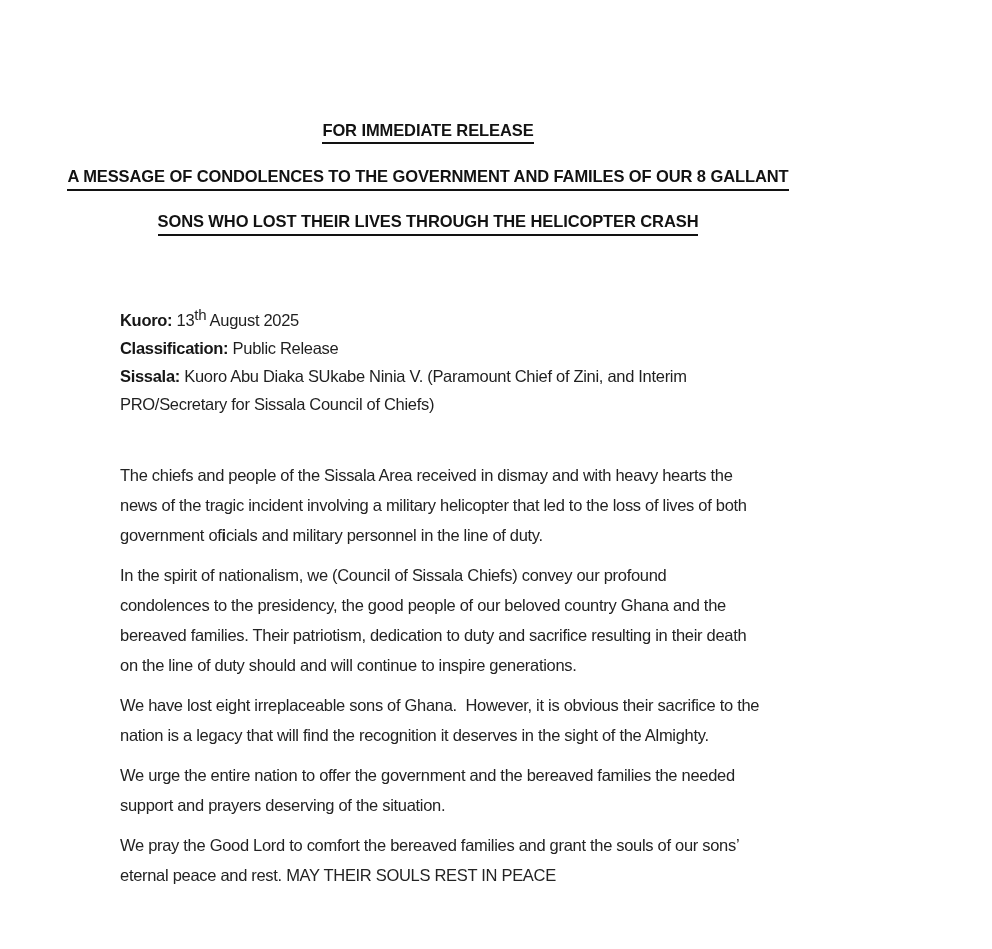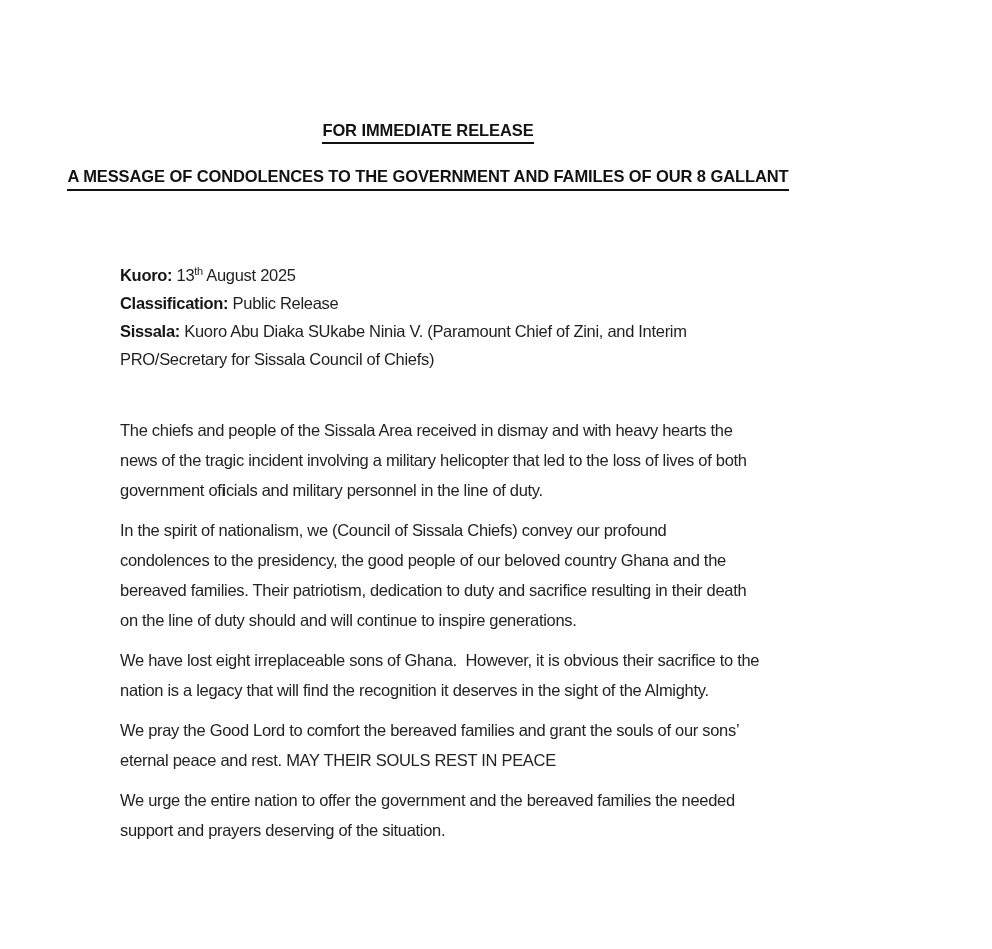--- a/index.html
+++ b/index.html
@@ -63,21 +63,21 @@
     line-height: 28px;
     letter-spacing: -0.3px;
     white-space: pre-wrap;
     color: #1f1f1f;
   }
   .b {
     font-weight: 700;
     color: #161616;
   }
   sup.ordinal {
-    font-size: 11px;
+    font-size: 15px;
     line-height: 0;
     vertical-align: 6px;
   }
   .bodytext p {
     margin: 0 0 10px 0;
     font-size: 16.5px;
     line-height: 30px;
     letter-spacing: -0.3px;
     white-space: pre-wrap;
     color: #232323;
@@ -89,39 +89,40 @@
 </head>
 <body>
 
 <div class="page">
 
   <div class="heading-block">
     <h1 class="release"><span class="uline">FOR IMMEDIATE RELEASE</span></h1>
 
     <h2 class="doc-title">
       <span class="uline hline">A MESSAGE OF CONDOLENCES TO THE GOVERNMENT AND FAMILES OF OUR 8 GALLANT</span><br>
+      <span class="uline hline">SONS WHO LOST THEIR LIVES THROUGH THE HELICOPTER CRASH</span>
     </h2>
   </div>
 
   <div class="content">
 
     <div class="meta">
       <p class="meta-line"><span class="b">Kuoro:</span><span> 13</span><sup class="ordinal">th</sup><span> August 2025</span></p>
 
       <p class="meta-line"><span class="b">Classification:</span><span> Public Release</span></p>
 
       <p class="meta-line"><span class="b">Sissala:</span><span> Kuoro Abu Diaka SUkabe Ninia V. (Paramount Chief of Zini, and Interim PRO/Secretary for Sissala Council of Chiefs)</span></p>
     </div>
 
     <div class="bodytext">
       <p><span>The chiefs and people of the Sissala Area received in dismay and with heavy hearts the news of the tragic incident involving a military helicopter that led to the loss of lives of both government of</span><span class="bold-i">i</span><span>cials and military personnel in the line of duty.</span></p>
 
       <p>In the spirit of nationalism, we (Council of Sissala Chiefs) convey our profound condolences to the presidency, the good people of our beloved country Ghana and the bereaved families. Their patriotism, dedication to duty and sacrifice resulting in their death on the line of duty should and will continue to inspire generations.</p>
 
       <p>We have lost eight irreplaceable sons of Ghana.  However, it is obvious their sacrifice to the nation is a legacy that will find the recognition it deserves in the sight of the Almighty.</p>
 
+      <p>We urge the entire nation to offer the government and the bereaved families the needed support and prayers deserving of the situation.</p>
+
       <p>We pray the Good Lord to comfort the bereaved families and grant the souls of our sons’ eternal peace and rest. MAY THEIR SOULS REST IN PEACE</p>
-
-      <p>We urge the entire nation to offer the government and the bereaved families the needed support and prayers deserving of the situation.</p>
     </div>
 
   </div>
 </div>
 
 </body></html>

